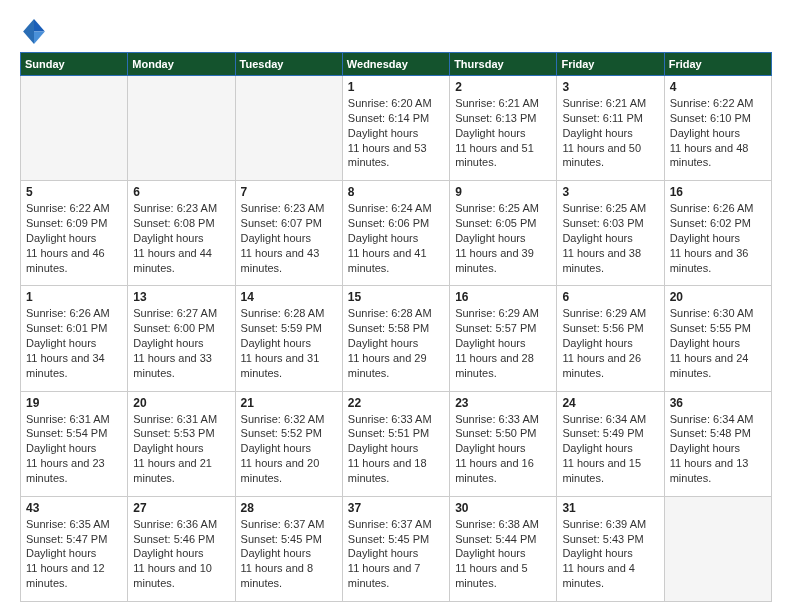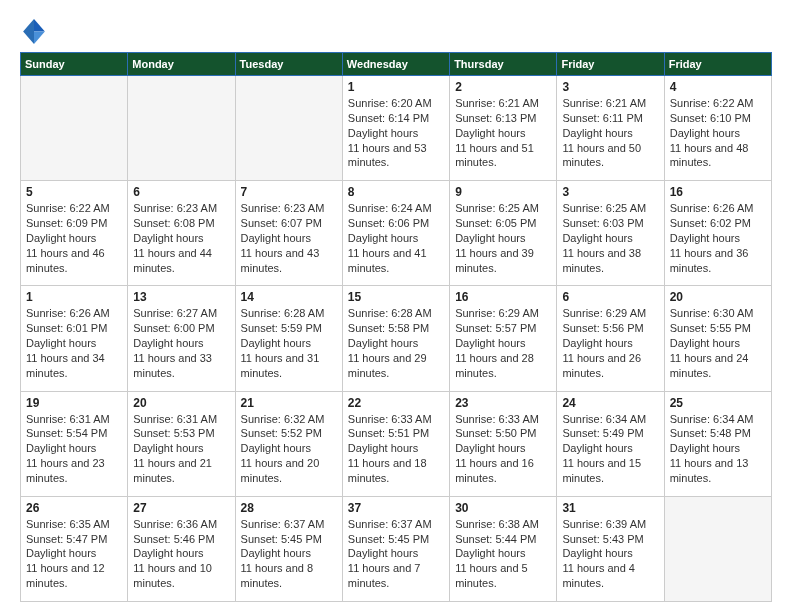--- a/index.html
+++ b/index.html
@@ -234,27 +234,27 @@
           </td>
           <td>
             <div class="day-number">23</div>
             <div class="day-info">Sunrise: 6:33 AM<br>Sunset: 5:50 PM<br>Daylight hours<br>11 hours and 16 minutes.</div>
           </td>
           <td>
             <div class="day-number">24</div>
             <div class="day-info">Sunrise: 6:34 AM<br>Sunset: 5:49 PM<br>Daylight hours<br>11 hours and 15 minutes.</div>
           </td>
           <td>
-            <div class="day-number">25</div>
+            <div class="day-number">36</div>
             <div class="day-info">Sunrise: 6:34 AM<br>Sunset: 5:48 PM<br>Daylight hours<br>11 hours and 13 minutes.</div>
           </td>
         </tr>
         <tr>
           <td>
-            <div class="day-number">26</div>
+            <div class="day-number">43</div>
             <div class="day-info">Sunrise: 6:35 AM<br>Sunset: 5:47 PM<br>Daylight hours<br>11 hours and 12 minutes.</div>
           </td>
           <td>
             <div class="day-number">27</div>
             <div class="day-info">Sunrise: 6:36 AM<br>Sunset: 5:46 PM<br>Daylight hours<br>11 hours and 10 minutes.</div>
           </td>
           <td>
             <div class="day-number">28</div>
             <div class="day-info">Sunrise: 6:37 AM<br>Sunset: 5:45 PM<br>Daylight hours<br>11 hours and 8 minutes.</div>
           </td>

